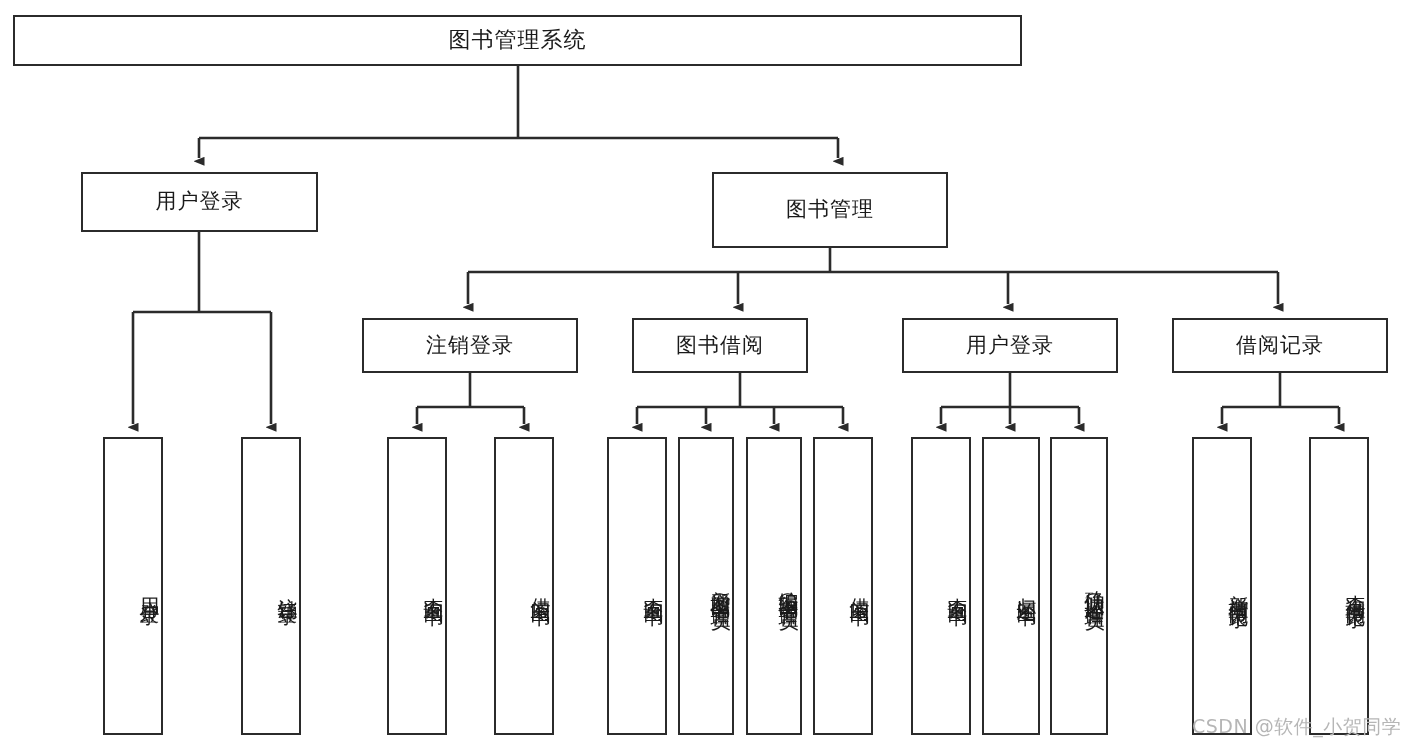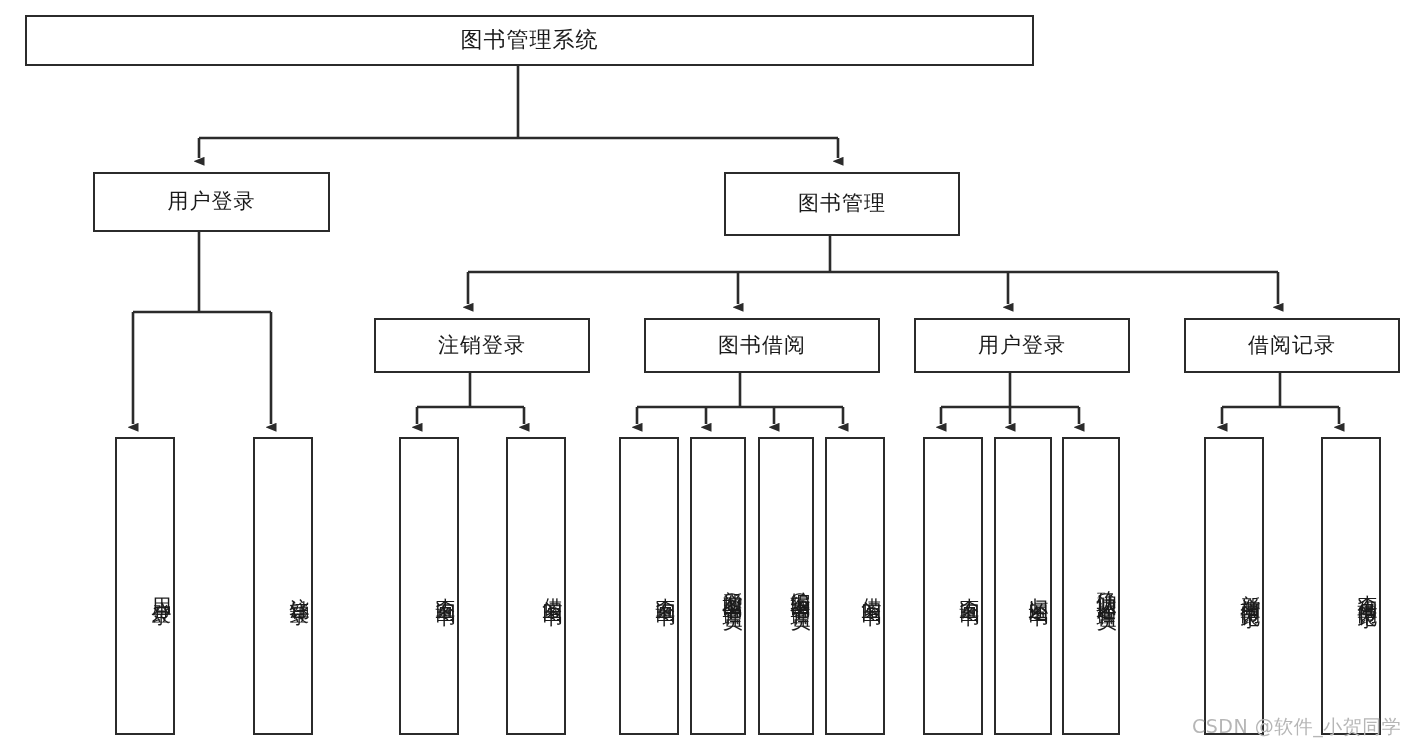--- a/index.html
+++ b/index.html
@@ -28,21 +28,20 @@
   .node {
     position: absolute;
     box-sizing: border-box;
     border: 2.5px solid #2b2b2b;
     background: #ffffff;
     display: flex;
     align-items: center;
     justify-content: center;
     color: #1a1a1a;
     line-height: 1.12;
-    margin-left: 12px;
   }
   .node.horiz {
     font-size: 21px;
     letter-spacing: 1px;
     white-space: nowrap;
   }
   .node.root {
     font-size: 22px;
   }
   .node.vert {
@@ -128,28 +127,28 @@
     </g>
   </svg>
 
   <div class="node horiz root" style="left:13px; top:15px; width:1009px; height:51px;">
     <span>图书管理系统</span>
   </div>
 
   <div class="node horiz" style="left:81px; top:172px; width:237px; height:60px;">
     <span>用户登录</span>
   </div>
-  <div class="node horiz" style="left:712px; top:172px; width:236px; height:64px;">
+  <div class="node horiz" style="left:712px; top:172px; width:236px; height:76px;">
     <span>图书管理</span>
   </div>
 
   <div class="node horiz" style="left:362px; top:318px; width:216px; height:55px;">
     <span>注销登录</span>
   </div>
-  <div class="node horiz" style="left:632px; top:318px; width:236px; height:55px;">
+  <div class="node horiz" style="left:632px; top:318px; width:176px; height:55px;">
     <span>图书借阅</span>
   </div>
   <div class="node horiz" style="left:902px; top:318px; width:216px; height:55px;">
     <span>用户登录</span>
   </div>
   <div class="node horiz" style="left:1172px; top:318px; width:216px; height:55px;text-align:center;">
     <span>借阅记录</span>
   </div>
 
   <div class="node vert" style="left:103px; top:437px; width:60px; height:298px;">

